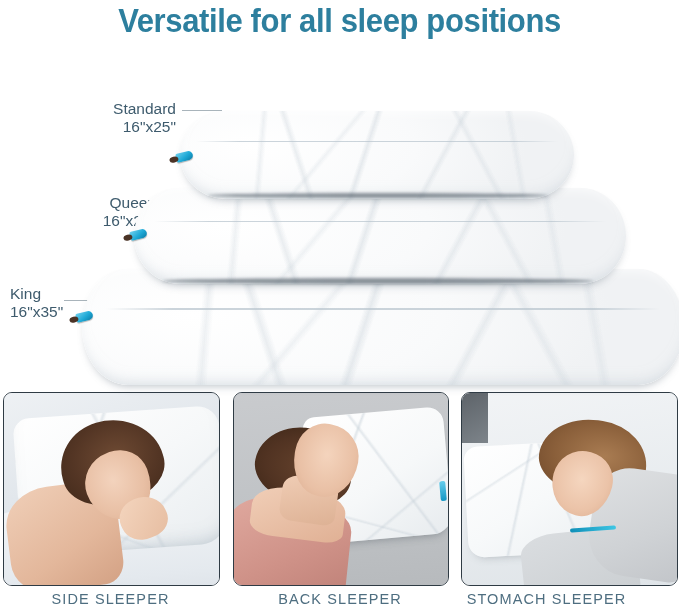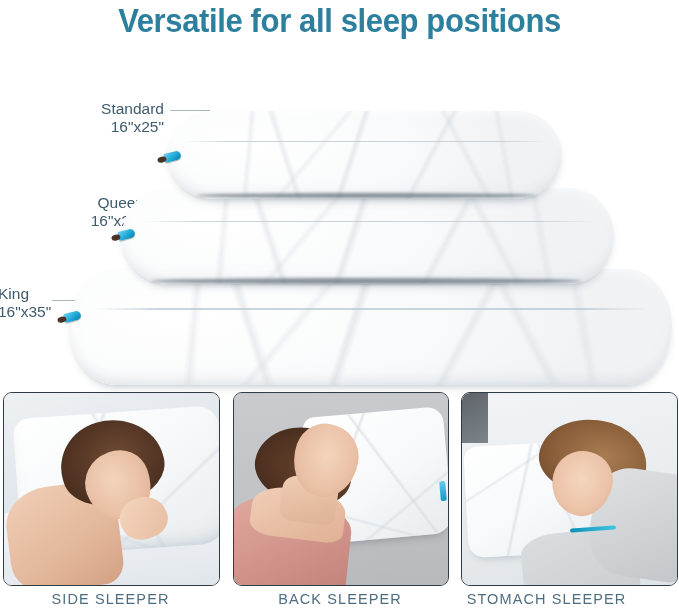--- a/index.html
+++ b/index.html
@@ -27,21 +27,21 @@
     font-weight: bold;
     letter-spacing: -0.4px;
     color: #2d7f9e;
     font-family: "Liberation Sans", sans-serif;
     transform: scaleX(0.94);
   }
 
   
   .hero {
     position: absolute;
-    left: 0;
+    left: 12px;
     top: 50px;
     width: 603px;
     height: 330px;
   }
 
   
   .size-label {
     position: absolute;
     color: #3e5b6d;
     font-size: 15.5px;

